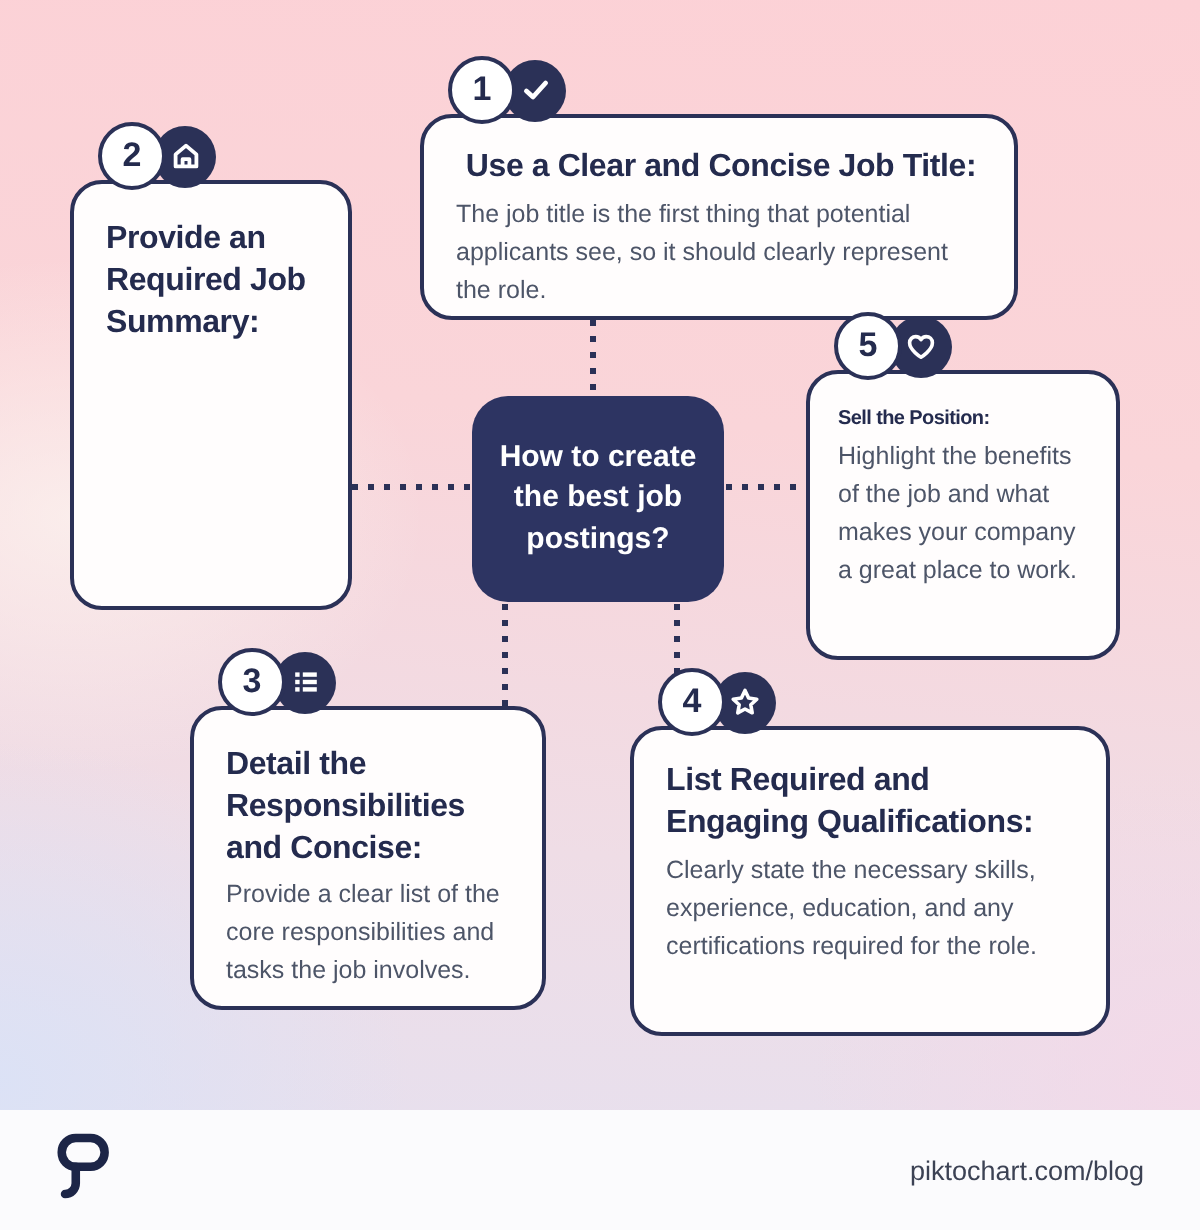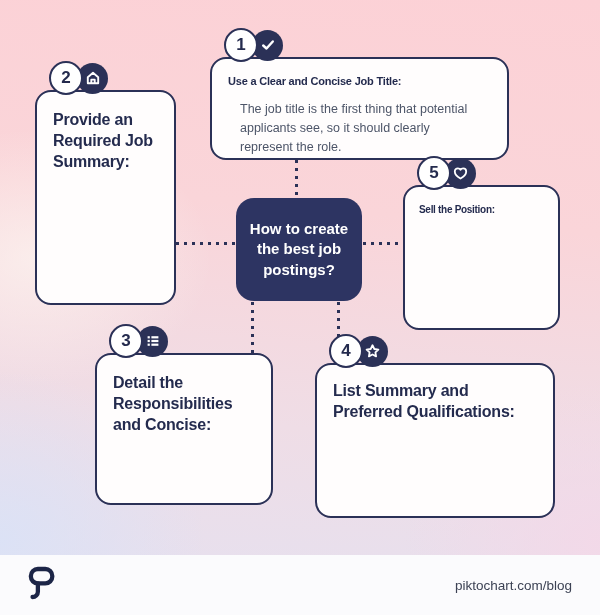--- a/index.html
+++ b/index.html
@@ -18,21 +18,21 @@
   .card{
     position:absolute;box-sizing:border-box;
     background:#fffdfd;border:2px solid #2b3157;border-radius:16px;
     padding:15px 14px 10px 16px;
   }
   .card-title{
     font-weight:bold;color:#242b4e;font-size:16px;line-height:1.3;
     margin:0 0 3px 0;letter-spacing:-0.2px;
   }
   .card-body{
-    color:#4d5568;font-size:12.5px;line-height:1.52;margin:12px;
+    color:#4d5568;font-size:12.5px;line-height:1.52;margin:0;
   }
   .badge{
     position:absolute;top:-31px;left:12px;display:flex;align-items:center;
   }
   .num-circle{
     width:34px;height:34px;border-radius:50%;background:#ffffff;
     border:2.5px solid #2b3157;box-sizing:border-box;
     display:flex;align-items:center;justify-content:center;
     font-weight:bold;font-size:17px;color:#242b4e;
     position:relative;z-index:2;
@@ -56,21 +56,21 @@
   .connector.h{height:2.5px;background:repeating-linear-gradient(90deg,#2b3157 0 3px,transparent 3px 8px);}
   .connector.v{width:2.5px;background:repeating-linear-gradient(180deg,#2b3157 0 3px,transparent 3px 8px);}
   .footer{
     position:absolute;left:0;bottom:0;width:600px;height:60px;
     background:#fbfbfd;display:flex;align-items:center;justify-content:space-between;
     box-sizing:border-box;padding:0 28px;
   }
   .footer-url{color:#3c4254;font-size:13.5px;}
   
   .card1{left:210px;top:57px;width:299px;height:103px;}
-  .card1 .card-title{font-size:11px;}
+  .card1 .card-title{font-size:16px;text-align:center;}
   .card2{left:35px;top:90px;width:141px;height:215px;padding-top:18px;}
   .card3{left:95px;top:353px;width:178px;height:152px;padding-top:18px;}
   .card4{left:315px;top:363px;width:240px;height:155px;padding-top:16px;}
   .card5{left:403px;top:185px;width:157px;height:145px;padding:16px 12px 10px 14px;}
   .card5 .card-title{font-size:10px;letter-spacing:-0.3px;}
   .con-v1{left:295px;top:160px;height:38px;}
   .con-h1{left:176px;top:242px;width:60px;}
   .con-h2{left:363px;top:242px;width:40px;}
   .con-v2{left:251px;top:302px;height:51px;}
   .con-v3{left:337px;top:302px;height:61px;}
@@ -124,44 +124,47 @@
           <rect x="2.6" y="3.2" width="2.2" height="2.2" fill="#ffffff"></rect>
             <rect x="6.4" y="3.2" width="7" height="2.2" fill="#ffffff"></rect>
           <rect x="2.6" y="6.9" width="2.2" height="2.2" fill="#ffffff"></rect>
             <rect x="6.4" y="6.9" width="7" height="2.2" fill="#ffffff"></rect>
           <rect x="2.6" y="10.6" width="2.2" height="2.2" fill="#ffffff"></rect>
             <rect x="6.4" y="10.6" width="7" height="2.2" fill="#ffffff"></rect>
         </svg>
       </div>
     </div>
     <p class="card-title">Detail the Responsibilities and Concise:</p>
+    <p class="card-body">Provide a clear list of the core responsibilities and tasks the job involves.</p>
   </div>
 
   <div class="card card4">
     <div class="badge">
       <div class="num-circle">4</div>
       <div class="icon-circle">
         <svg width="17" height="17" viewBox="0 0 17 17">
             <path d="M8.5 2.2 L10.3 6 L14.4 6.6 L11.4 9.4 L12.1 13.4 L8.5 11.5 L4.9 13.4 L5.6 9.4 L2.6 6.6 L6.7 6 Z" fill="none" stroke="#ffffff" stroke-width="1.8" stroke-linejoin="round"></path>
           </svg>
       </div>
     </div>
-    <p class="card-title">List Summary and Preferred Qualifications:</p>
+    <p class="card-title">List Required and Engaging Qualifications:</p>
+    <p class="card-body">Clearly state the necessary skills, experience, education, and any certifications required for the role.</p>
   </div>
 
   <div class="card card5">
     <div class="badge">
       <div class="num-circle">5</div>
       <div class="icon-circle">
         <svg width="17" height="17" viewBox="0 0 17 17">
             <path d="M8.5 13.6 C8.5 13.6 2.8 10.2 2.8 6.4 C2.8 4.6 4.2 3.3 5.9 3.3 C7 3.3 8 3.9 8.5 4.8 C9 3.9 10 3.3 11.1 3.3 C12.8 3.3 14.2 4.6 14.2 6.4 C14.2 10.2 8.5 13.6 8.5 13.6 Z" fill="none" stroke="#ffffff" stroke-width="1.8" stroke-linejoin="round"></path>
           </svg>
       </div>
     </div>
     <p class="card-title">Sell the Position:</p>
+    <p class="card-body">Highlight the benefits of the job and what makes your company a great place to work.</p>
   </div>
 
   <div class="footer">
     <span>
       <svg width="28" height="38" viewBox="0 0 34 44">
         <path d="M12 5 h9 a8.5 8.5 0 0 1 8.5 8.5 v0.5 a8.5 8.5 0 0 1 -8.5 8.5 h-9 a8.5 8.5 0 0 1 -8.5 -8.5 v-0.5 a8.5 8.5 0 0 1 8.5 -8.5 Z" fill="none" stroke="#1c2547" stroke-width="5.2" stroke-linejoin="round"></path>
         <path d="M12 22.5 v10 a6.5 6.5 0 0 1 -6.5 6.5" fill="none" stroke="#1c2547" stroke-width="5.2" stroke-linecap="round"></path>
       </svg>
     </span>
     <span class="footer-url">piktochart.com/blog</span>

